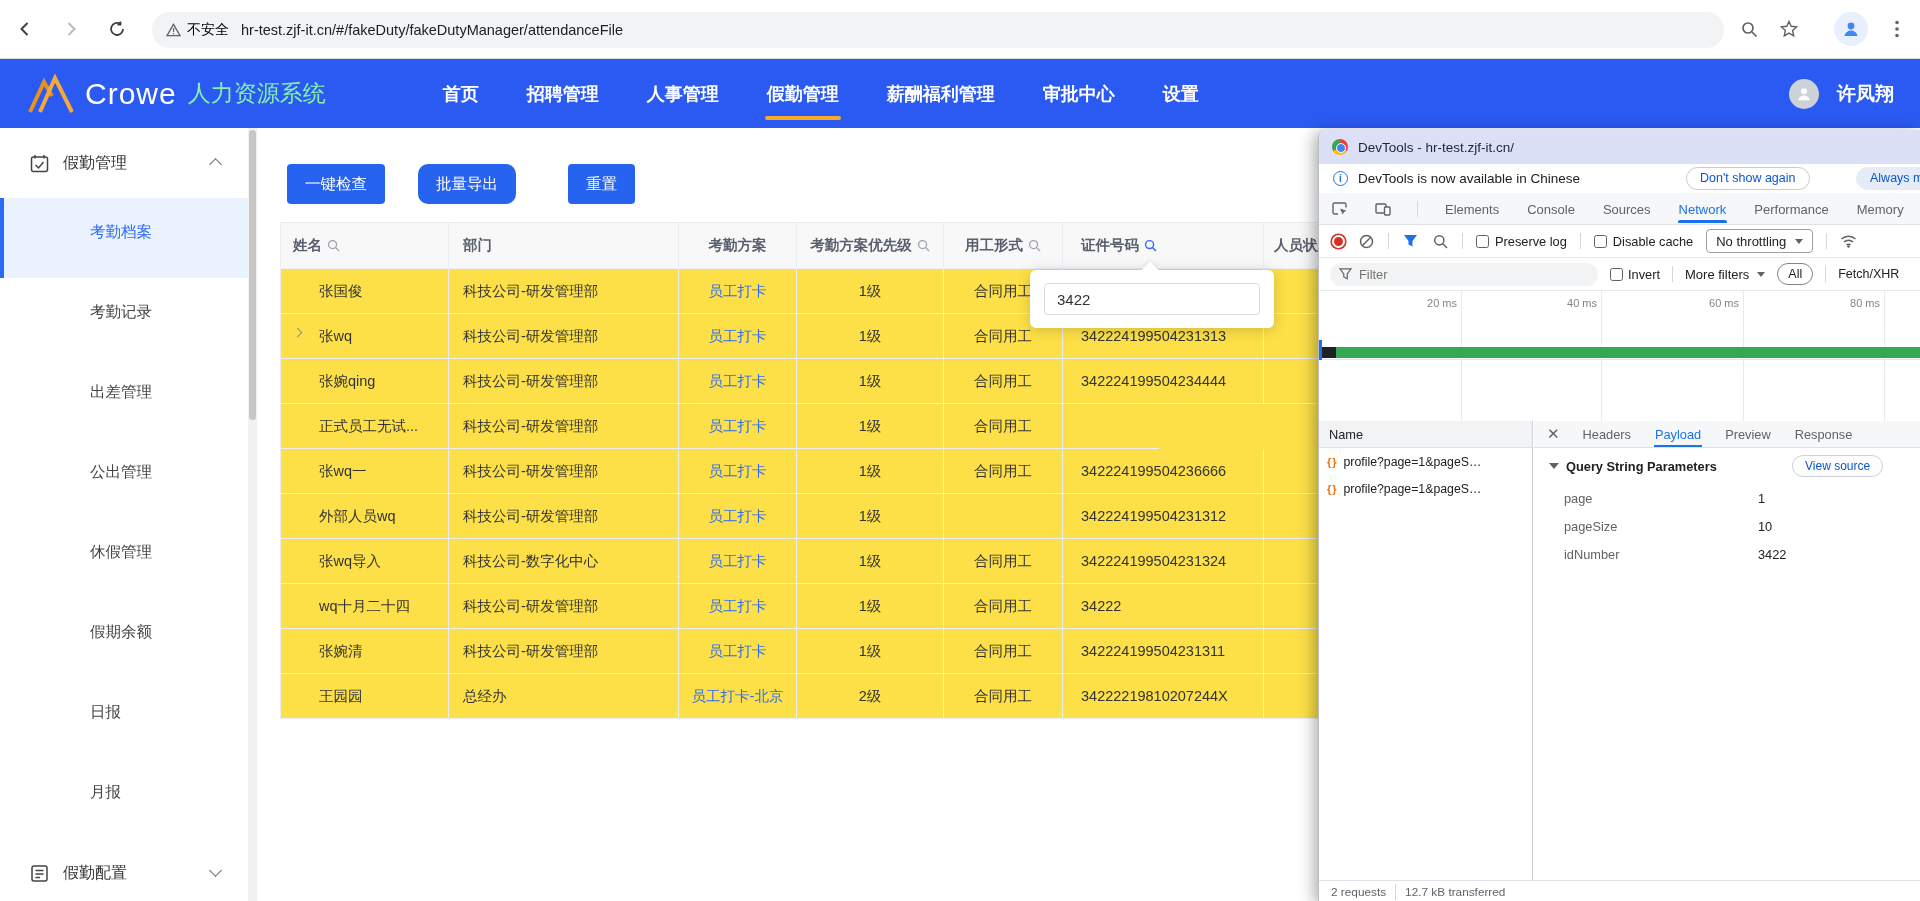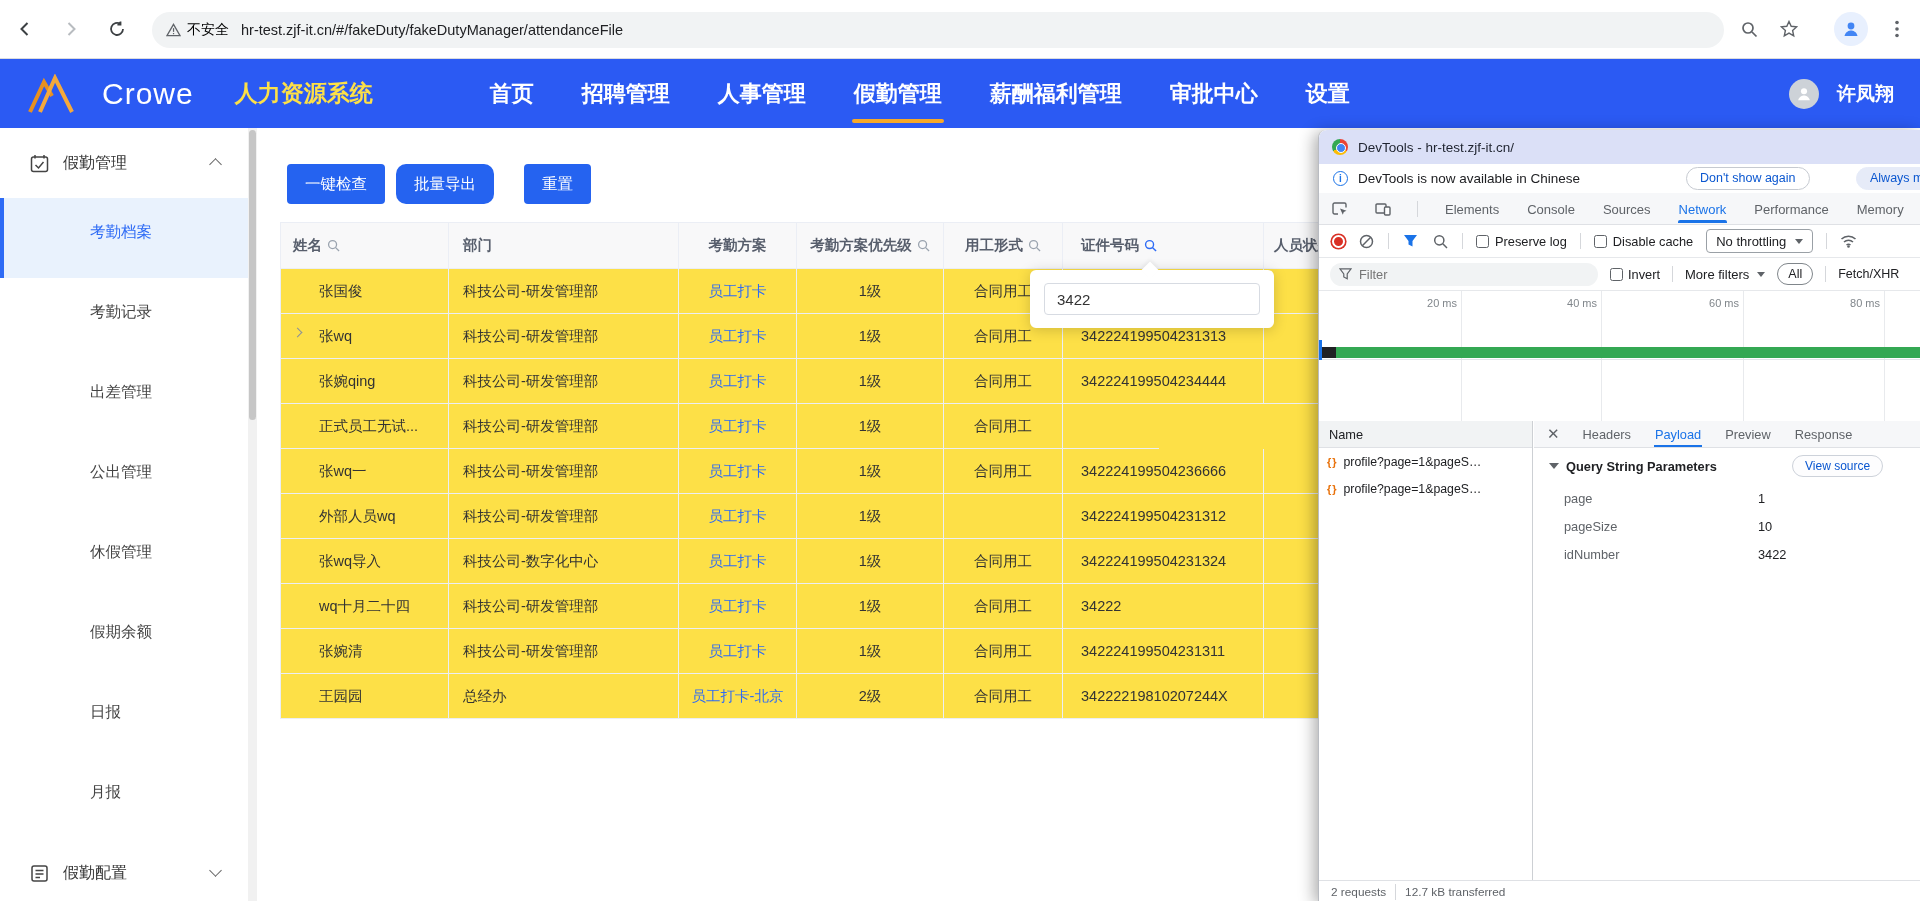--- a/index.html
+++ b/index.html
@@ -17,25 +17,25 @@
   #sec-chip { display:flex; align-items:center; gap:6px; padding-right:12px; color:#000000; font-size:14px; }
   #url-text { color:#202124; font-size:14.5px; }
   .br-icon { position:absolute; top:16px; width:26px; height:26px; display:flex;
     align-items:center; justify-content:center; color:#5f6368; }
   #browser-avatar { position:absolute; left:1834px; top:12px; width:34px; height:34px; border-radius:50%;
     background:#e8f0fe; display:flex; align-items:center; justify-content:center; }
 
   
   #app-header { position:absolute; top:59px; left:0; width:1920px; height:69px;
     background:#2b5af3; display:flex; align-items:center; z-index:4; }
-  #brand { display:flex; align-items:center; gap:28px; margin-left:28px; }
+  #brand { display:flex; align-items:center; gap:11px; margin-left:28px; }
   #brand-name { color:#fff; font-size:30px; letter-spacing:1px; }
-  #app-title { color:#fde047; font-size:23px; font-weight:bold; margin-left:13px; }
+  #app-title { color:#86efac; font-size:23px; font-weight:normal; margin-left:0; }
   #main-nav { display:flex; gap:44px; margin-left:115px; }
-  .nav-item { color:#fff; font-size:22px; font-weight:bold; position:relative; padding:20px 2px; cursor:pointer; }
+  .nav-item { color:#fff; font-size:18px; font-weight:bold; position:relative; padding:20px 2px; cursor:pointer; }
   .nav-item.active::after { content:""; position:absolute; left:0; right:0; bottom:6px; height:4px;
     background:#f7a928; border-radius:2px; }
   #user-box { position:absolute; right:26px; display:flex; align-items:center; gap:18px; }
   #user-avatar { width:30px; height:30px; border-radius:50%; background:#cdd2d8;
     display:flex; align-items:center; justify-content:center; }
   #user-name { color:#fff; font-size:19px; font-weight:bold; }
 
   
   #sidebar { position:absolute; top:128px; left:0; width:248px; height:773px; background:#fff; z-index:3; }
   .side-group { height:70px; display:flex; align-items:center; padding-left:30px; gap:14px;
@@ -48,21 +48,21 @@
     border-bottom:1.6px solid #666; }
   .chev.up { transform:rotate(-135deg); top:32px; }
   .chev.down { transform:rotate(45deg); top:28px; }
   #side-scroll { position:absolute; top:128px; left:248px; width:9px; height:773px; background:#f1f1f1; z-index:3; }
   #side-thumb { position:absolute; top:2px; left:1px; width:7px; height:290px; background:#c6c6c6; border-radius:4px; }
 
   
   #main { position:absolute; top:128px; left:257px; width:1663px; height:773px; background:#fff; }
   .btn { display:inline-block; height:40px; line-height:40px; padding:0 18px; background:#2563f0;
     color:#fff; font-size:15.5px; border:none; border-radius:4px; cursor:pointer; }
-  #btn-row { position:absolute; left:30px; top:36px; display:flex; }
+  #btn-row { position:absolute; left:30px; top:36px; display:flex;gap:22px; }
   #btn-export { margin-left:11px;border-radius:10px; } #btn-reset { margin-left:30px; }
 
   #grid { position:absolute; left:23px; top:94px; width:1081px; border:1px solid #ebeef5; border-bottom:none; }
   .g-head { display:flex; height:46px; background:#f8f8f9; }
   .g-row { display:flex; height:45px; background:#fde047;text-align:right; }
   .g-cell { border-right:1px solid #ebeef5; border-bottom:1px solid #ebeef5; display:flex;
     align-items:center; font-size:14.5px; color:#333; overflow:hidden; white-space:nowrap; }
   .g-cell:last-child { border-right:none; }
   .g-head .g-cell { color:#575e6c; font-weight:bold; gap:5px; }
   .c0{width:168px; padding-left:12px;} .c1{width:230px; padding-left:14px;}

